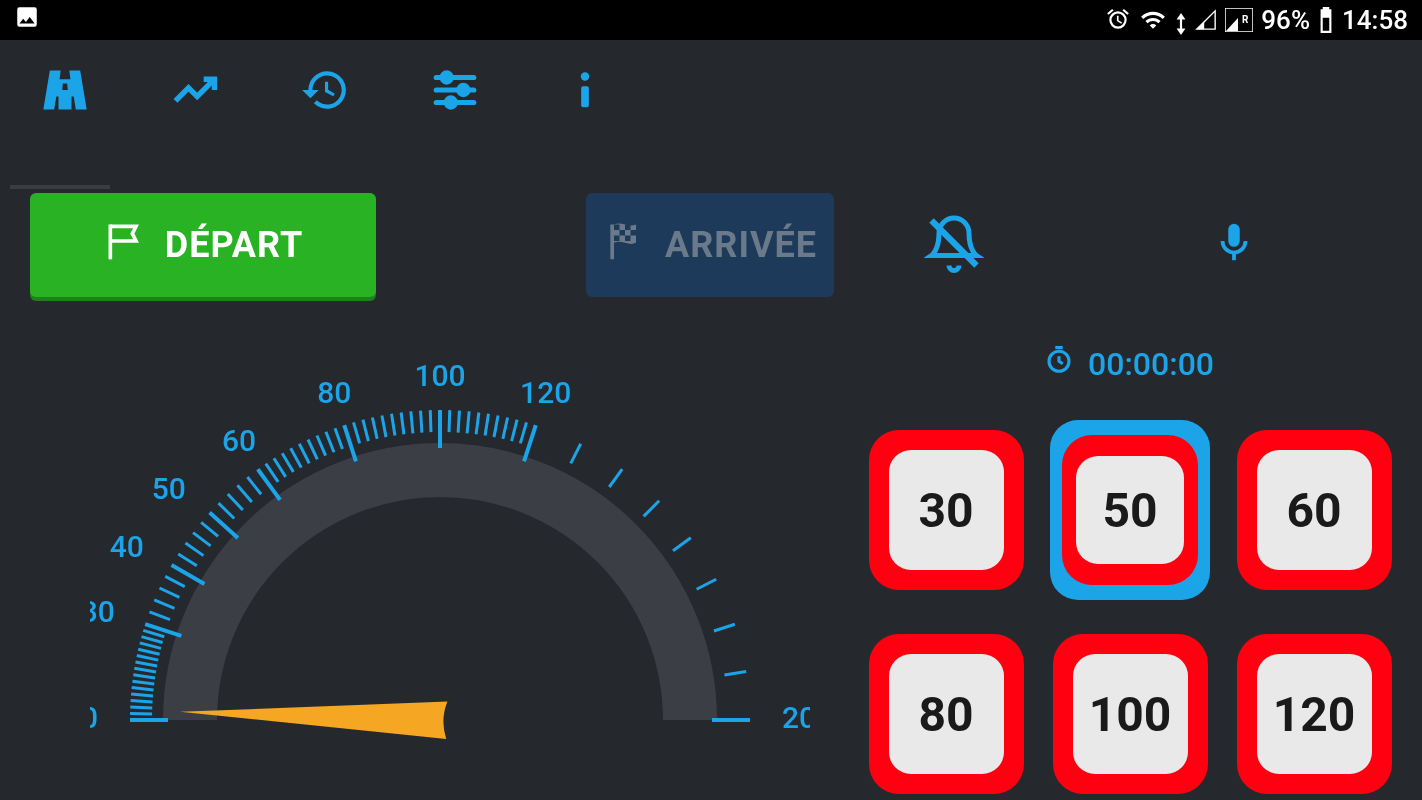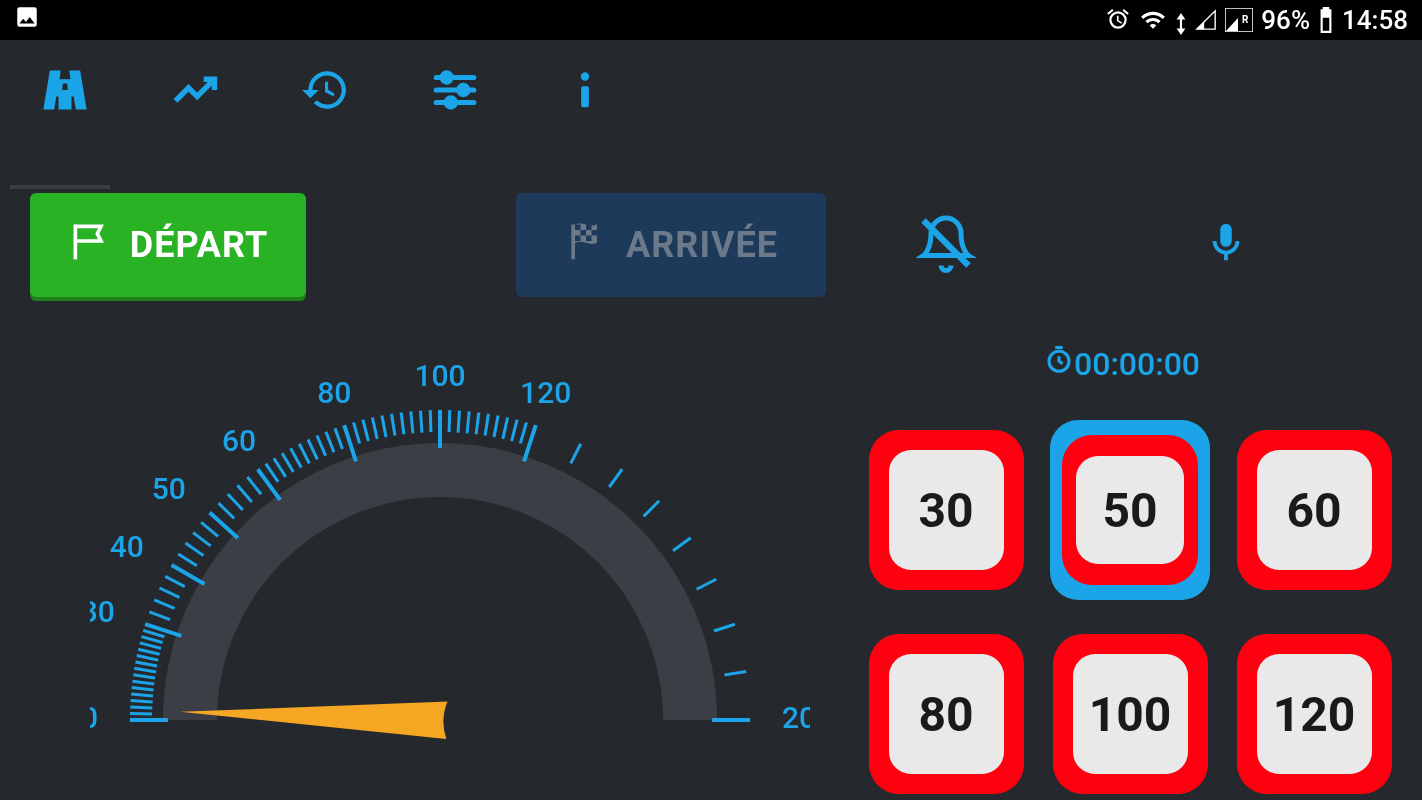--- a/index.html
+++ b/index.html
@@ -65,28 +65,28 @@
     align-items:center;
     justify-content:center;
     gap:18px;
     font-weight:700;
     letter-spacing:1px;
     border-radius:6px;
     height:104px;
     font-size:36px;
   }
   .btn-depart {
-    width:276px;
+    width:346px;
     background:#28b224;
     color:#fff;
     box-shadow: 0 4px 0 #1e7f1b;
   }
   .btn-arrivee {
     margin-left:210px;
-    width:310px;
+    width:248px;
     background:#1e3a5a;
     color:#6b7a8a;
   }
   .icon-btn {
     margin-left:60px;
     width:120px;
     height:80px;
     display:flex;
     align-items:center;
     justify-content:center;
@@ -100,20 +100,21 @@
     width:720px;
     height:500px;
   }
   
   .timer {
     position:absolute;
     left:1044px;
     top:305px;
     display:flex;
     align-items:center;
+    gap:14px;
     color:#1ca4e9;
     font-size:32px;
     font-weight:500;
   }
   
   .limits {
     position:absolute;
     left:866px;
     top:380px;
     width:540px;

